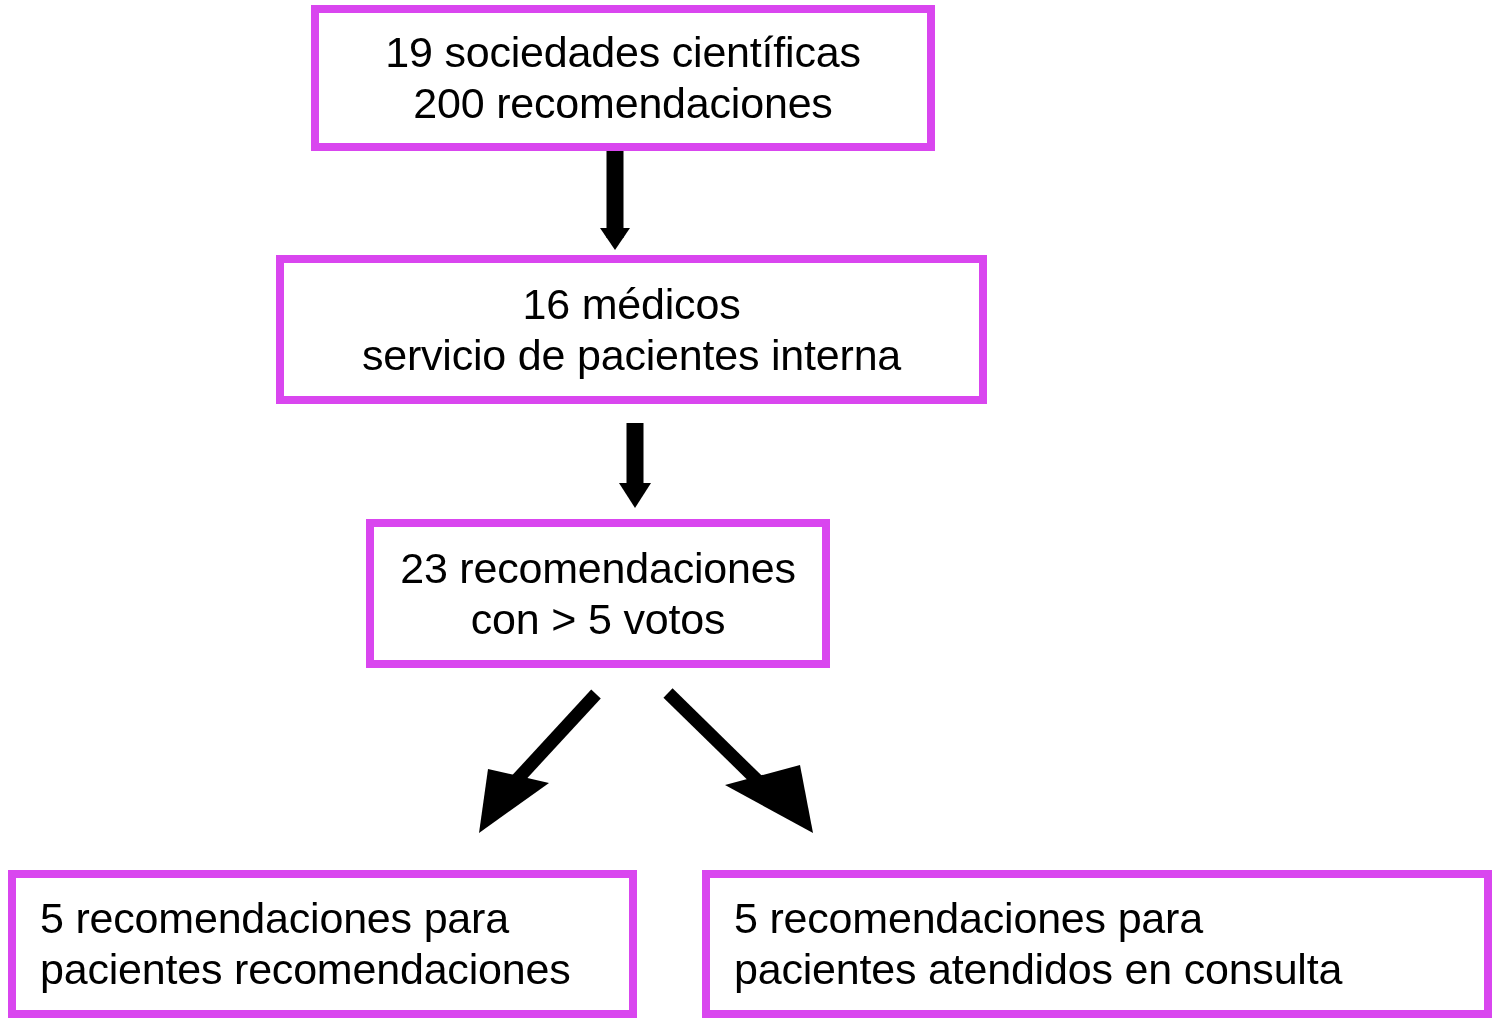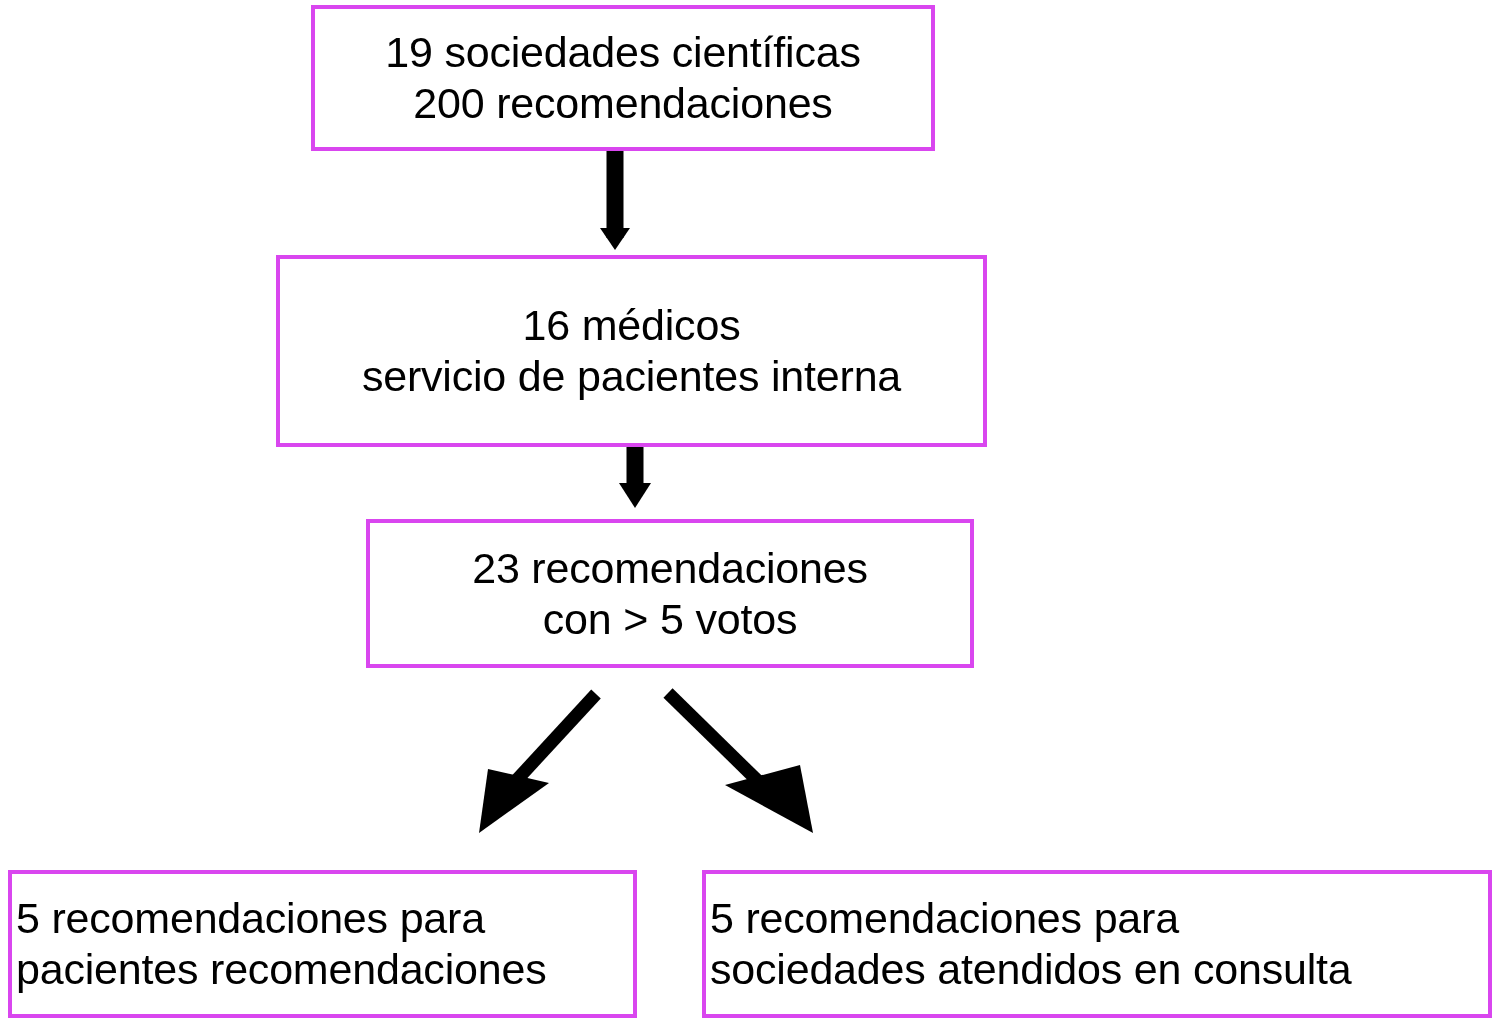--- a/index.html
+++ b/index.html
@@ -15,41 +15,41 @@
     position: relative;
     width: 1500px;
     height: 1028px;
     background: #ffffff;
     overflow: hidden;
   }
   .node {
     position: absolute;
     box-sizing: border-box;
     background: #ffffff;
-    border: 4px solid #d946ef;
+    border: 8px solid #d946ef;
     display: flex;
     flex-direction: column;
     justify-content: center;
     color: #000000;
   }
   .node .line {
     display: block;
     font-size: 43px;
     line-height: 1.18;
     white-space: nowrap;
     letter-spacing: -0.2px;
   }
   .centered .line { text-align: center; }
-  .leftaligned { padding-left: 4px; }
+  .leftaligned { padding-left: 24px; }
   .leftaligned .line { text-align: left; }
 
   
   #node-societies   { left: 311px; top: 5px;   width: 624px; height: 146px; }
-  #node-physicians  { left: 276px; top: 255px; width: 711px; height: 192px; }
-  #node-recs        { left: 366px; top: 519px; width: 608px; height: 149px; }
+  #node-physicians  { left: 276px; top: 255px; width: 711px; height: 149px; }
+  #node-recs        { left: 366px; top: 519px; width: 464px; height: 149px; }
   #node-inpatient   { left: 8px;   top: 870px; width: 629px; height: 148px; }
   #node-outpatient  { left: 702px; top: 870px; width: 790px; height: 148px; }
 
   svg#connectors {
     position: absolute;
     left: 0;
     top: 0;
     width: 1500px;
     height: 1028px;
     pointer-events: none;
@@ -106,16 +106,16 @@
     <span class="line">con &gt; 5 votos</span>
   </div>
 
   <div class="node leftaligned" id="node-inpatient">
     <span class="line">5 recomendaciones para</span>
     <span class="line">pacientes recomendaciones</span>
   </div>
 
   <div class="node leftaligned" id="node-outpatient">
     <span class="line">5 recomendaciones para</span>
-    <span class="line">sociedades atendidos en consulta</span>
+    <span class="line">pacientes atendidos en consulta</span>
   </div>
 
 </div>
 
 </body></html>

